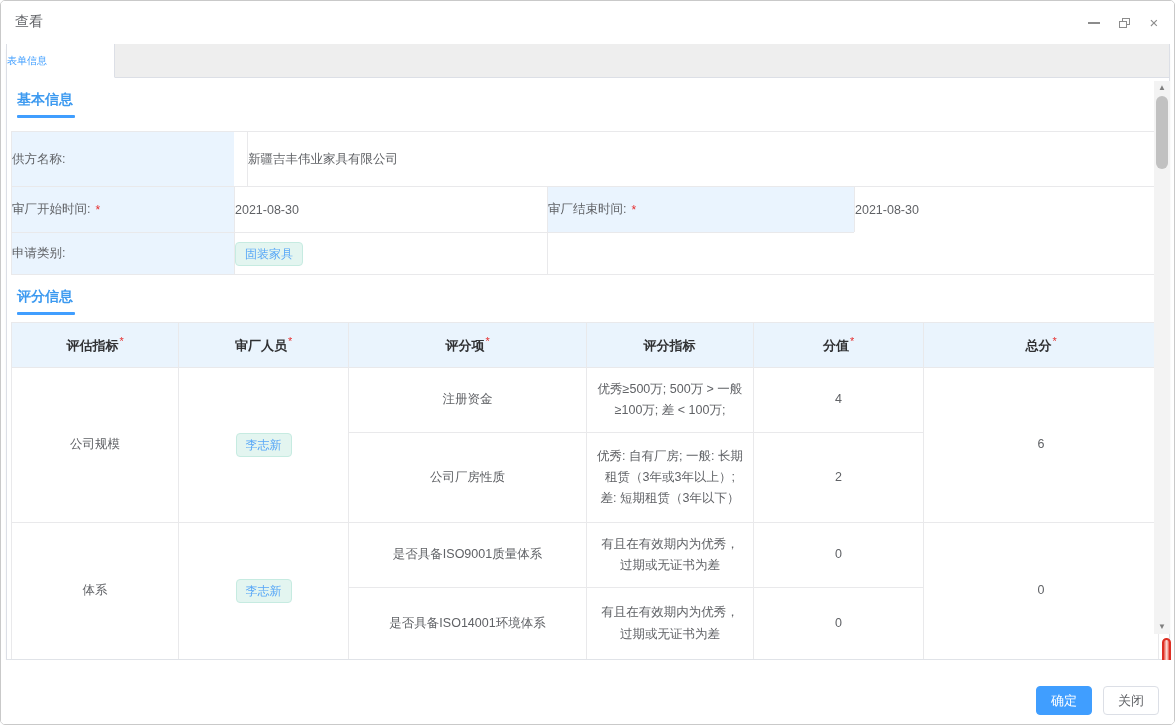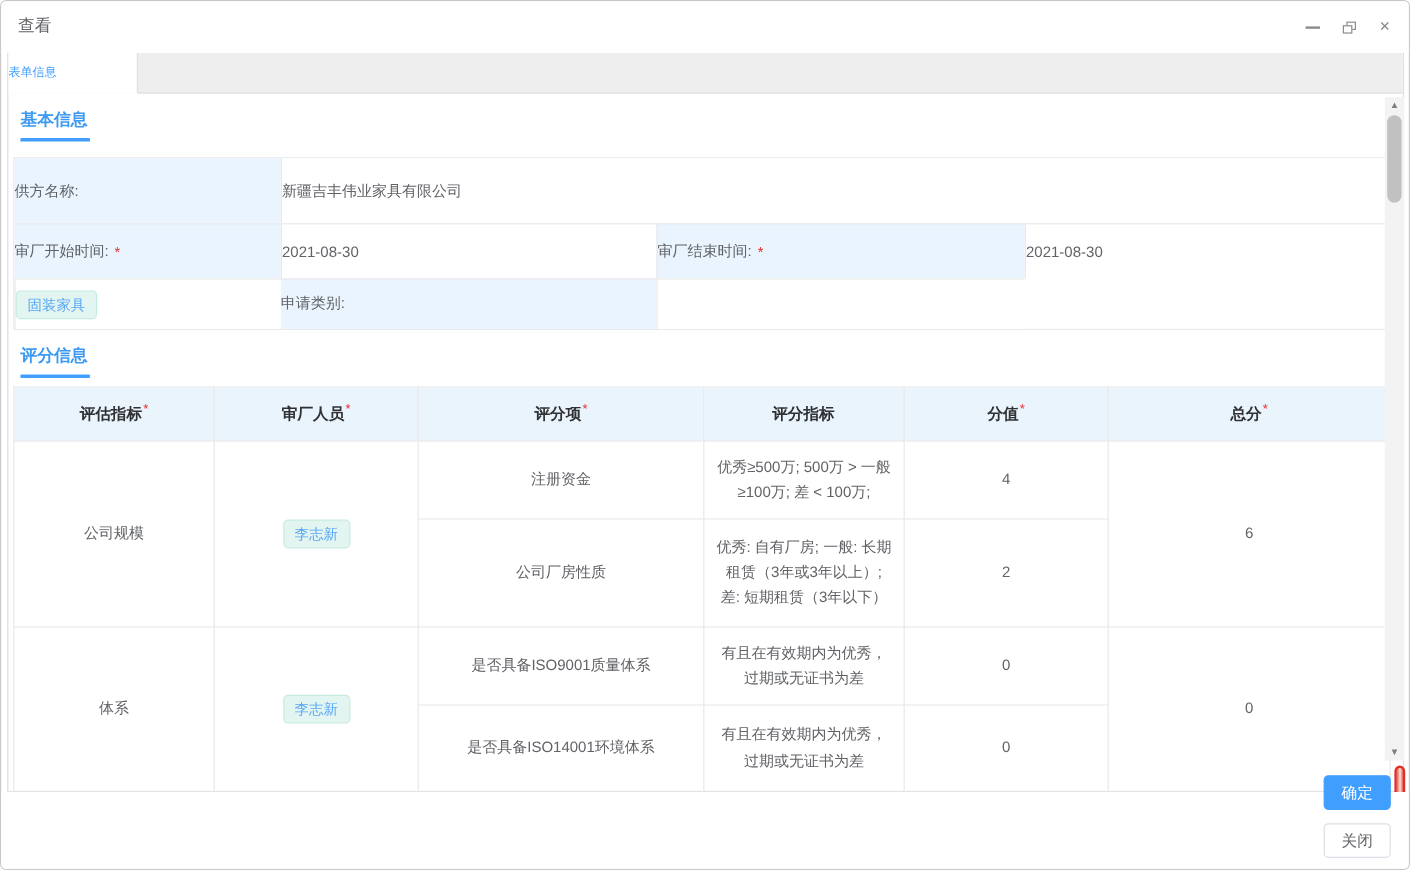--- a/index.html
+++ b/index.html
@@ -36,21 +36,21 @@
   .basic-table {
     margin:13px 0 0 2px; width:1148px;
     display:grid; grid-template-columns:222px 313px 307px 1fr;
     grid-template-rows:54px 46px 42px;
     border:1px solid #e9e9eb; font-size:12.5px; color:#606266;
   }
   .bcell { display:flex; align-items:center; padding-left:0; background:#fff; }
   .bcell.label { background:#eaf4fe; }
   .bcell.bt { border-top:1px solid #e9e9eb; }
   .bcell.bl { border-left:1px solid #e9e9eb; }
-  .bcell.span3 { grid-column:2 / 5; }
+  .bcell.span3 { grid-column:2 / 5;margin-left:13px; }
   .req { color:#e62e2e; margin-left:5px; font-size:12px; }
   .tag {
     display:inline-block; padding:5px 9px; font-size:12px; line-height:1;
     color:#58a7f7; background:#e3f5f0; border:1px solid #c6ebe1; border-radius:4px;
   }
   
   .score-table { margin:7px 0 0 2px; width:1148px; border-collapse:collapse; table-layout:fixed; }
   .score-table col.c1{width:167px} .score-table col.c2{width:170px} .score-table col.c3{width:238px}
   .score-table col.c4{width:167px} .score-table col.c5{width:170px}
   .score-table th {
@@ -67,21 +67,21 @@
   .v-scrollbar { position:absolute; top:80px; right:4px; width:16px; height:553px; background:#f3f3f3; }
   .sb-arrow { position:absolute; left:0; width:16px; height:12px; font-size:8px; color:#7f7f7f; text-align:center; line-height:12px; cursor:pointer; }
   .sb-up { top:1px; } .sb-down { bottom:1px; }
   .sb-thumb { position:absolute; top:15px; left:2px; width:12px; height:73px; background:#c1c1c1; border-radius:6px; cursor:pointer; }
   .red-bar {
     position:absolute; top:637px; right:3px; width:9px; height:49px; border-radius:5px;
     border:2px solid #dd2f24; background:linear-gradient(90deg,#e8564a,#fbe3dd 55%,#e8564a); cursor:pointer;
   }
   
   .footer { position:absolute; left:0; right:0; bottom:0; height:64px; background:#fff; }
-  .footer-btns { position:absolute; right:15px; bottom:9px; display:flex; gap:11px;flex-direction:column; }
+  .footer-btns { position:absolute; right:15px; bottom:9px; display:flex; gap:11px; }
   .btn { min-width:46px; padding:7px 14px; font-size:13px; border-radius:4px; cursor:pointer; text-align:center; line-height:1; }
   .btn-primary { background:#409eff; border:1px solid #409eff; color:#fff; }
   .btn-plain { background:#fff; border:1px solid #dcdfe6; color:#606266; }
 </style>
 </head>
 <body>
 
 <div class="modal">
 
   <div class="title-bar">
@@ -120,25 +120,25 @@
           <span>审厂开始时间:</span>
             <span class="req">*</span>
         </div>
         <div class="bcell bt bl">2021-08-30</div>
         <div class="bcell label bt bl">
           <span>审厂结束时间:</span>
             <span class="req">*</span>
         </div>
         <div class="bcell bt bl">2021-08-30</div>
 
+        <div class="bcell label bt">
+          <span>申请类别:</span>
+        </div>
         <div class="bcell bt bl">
           <span class="tag">固装家具</span>
-        </div>
-        <div class="bcell label bt">
-          <span>申请类别:</span>
         </div>
         <div class="bcell bt bl"></div>
       </div>
 
       <div class="section-title">评分信息</div>
       <div class="section-underline"></div>
 
       <table class="score-table">
         <colgroup>
             <col class="c1">

